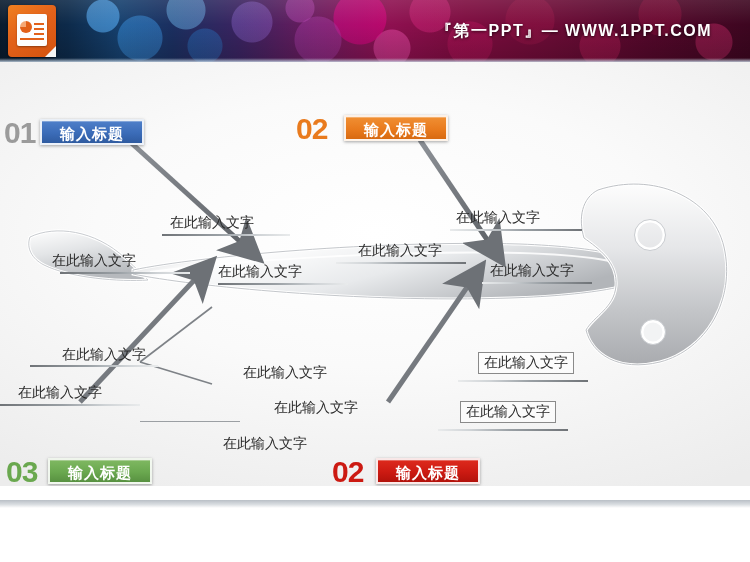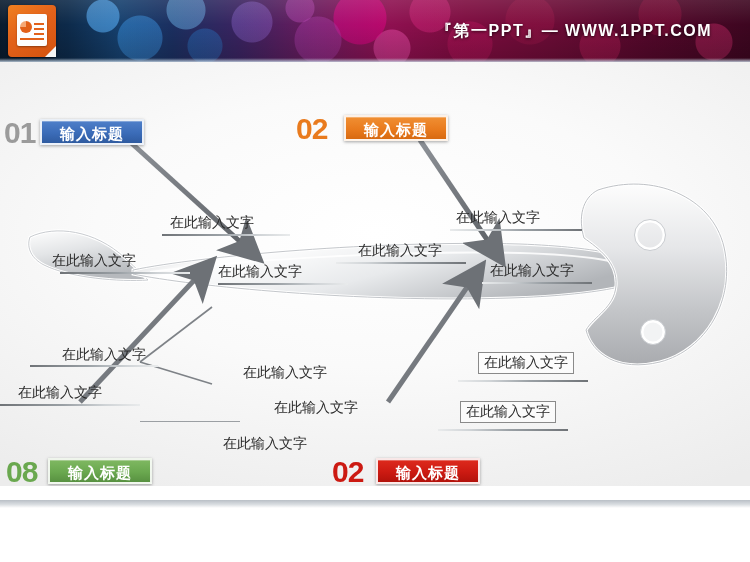--- a/index.html
+++ b/index.html
@@ -226,21 +226,21 @@
 
   <div class="entry" style="left:456px; top:147px;">在此输入文字</div>
   <div class="rule rev" style="left:450px; top:167px; width:132px;"></div>
 
   <div class="entry" style="left:358px; top:180px;">在此输入文字</div>
   <div class="rule rev" style="left:336px; top:200px; width:130px;"></div>
 
   <div class="entry" style="left:490px; top:200px;">在此输入文字</div>
   <div class="rule rev" style="left:482px; top:220px; width:110px;"></div>
 
-  <div class="num" style="left:6px; top:393px; color:#6aa84f;">08</div>
+  <div class="num" style="left:6px; top:393px; color:#6aa84f;">03</div>
   <div class="chip" style="left:48px; top:396px; background:linear-gradient(180deg,#7fb861 0%,#6aa84f 55%,#589141 100%);">输入标题</div>
 
   <div class="entry" style="left:62px; top:284px;">在此输入文字</div>
   <div class="rule" style="left:30px; top:303px; width:128px;"></div>
 
   <div class="entry" style="left:18px; top:322px;">在此输入文字</div>
   <div class="rule" style="left:0px; top:342px; width:140px;"></div>
 
   <div class="entry" style="left:243px; top:302px;">在此输入文字</div>
 

